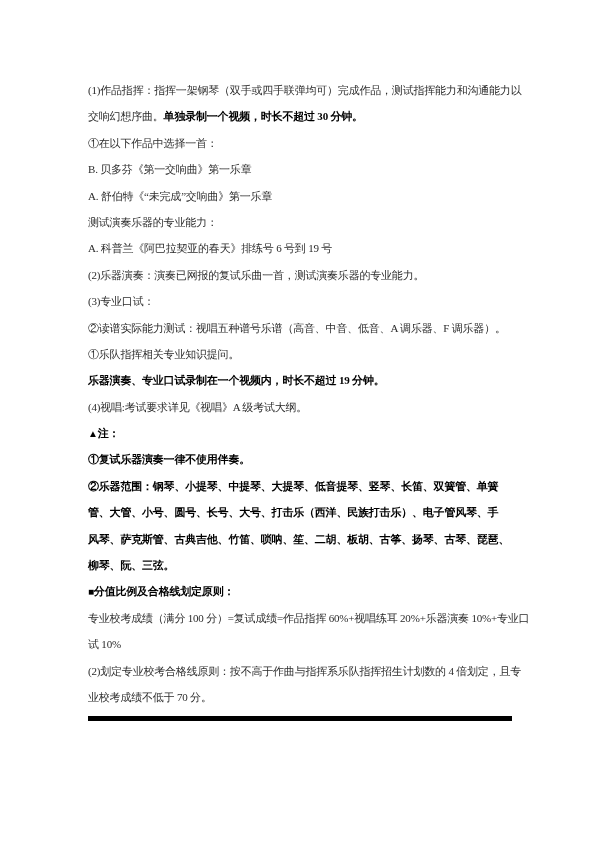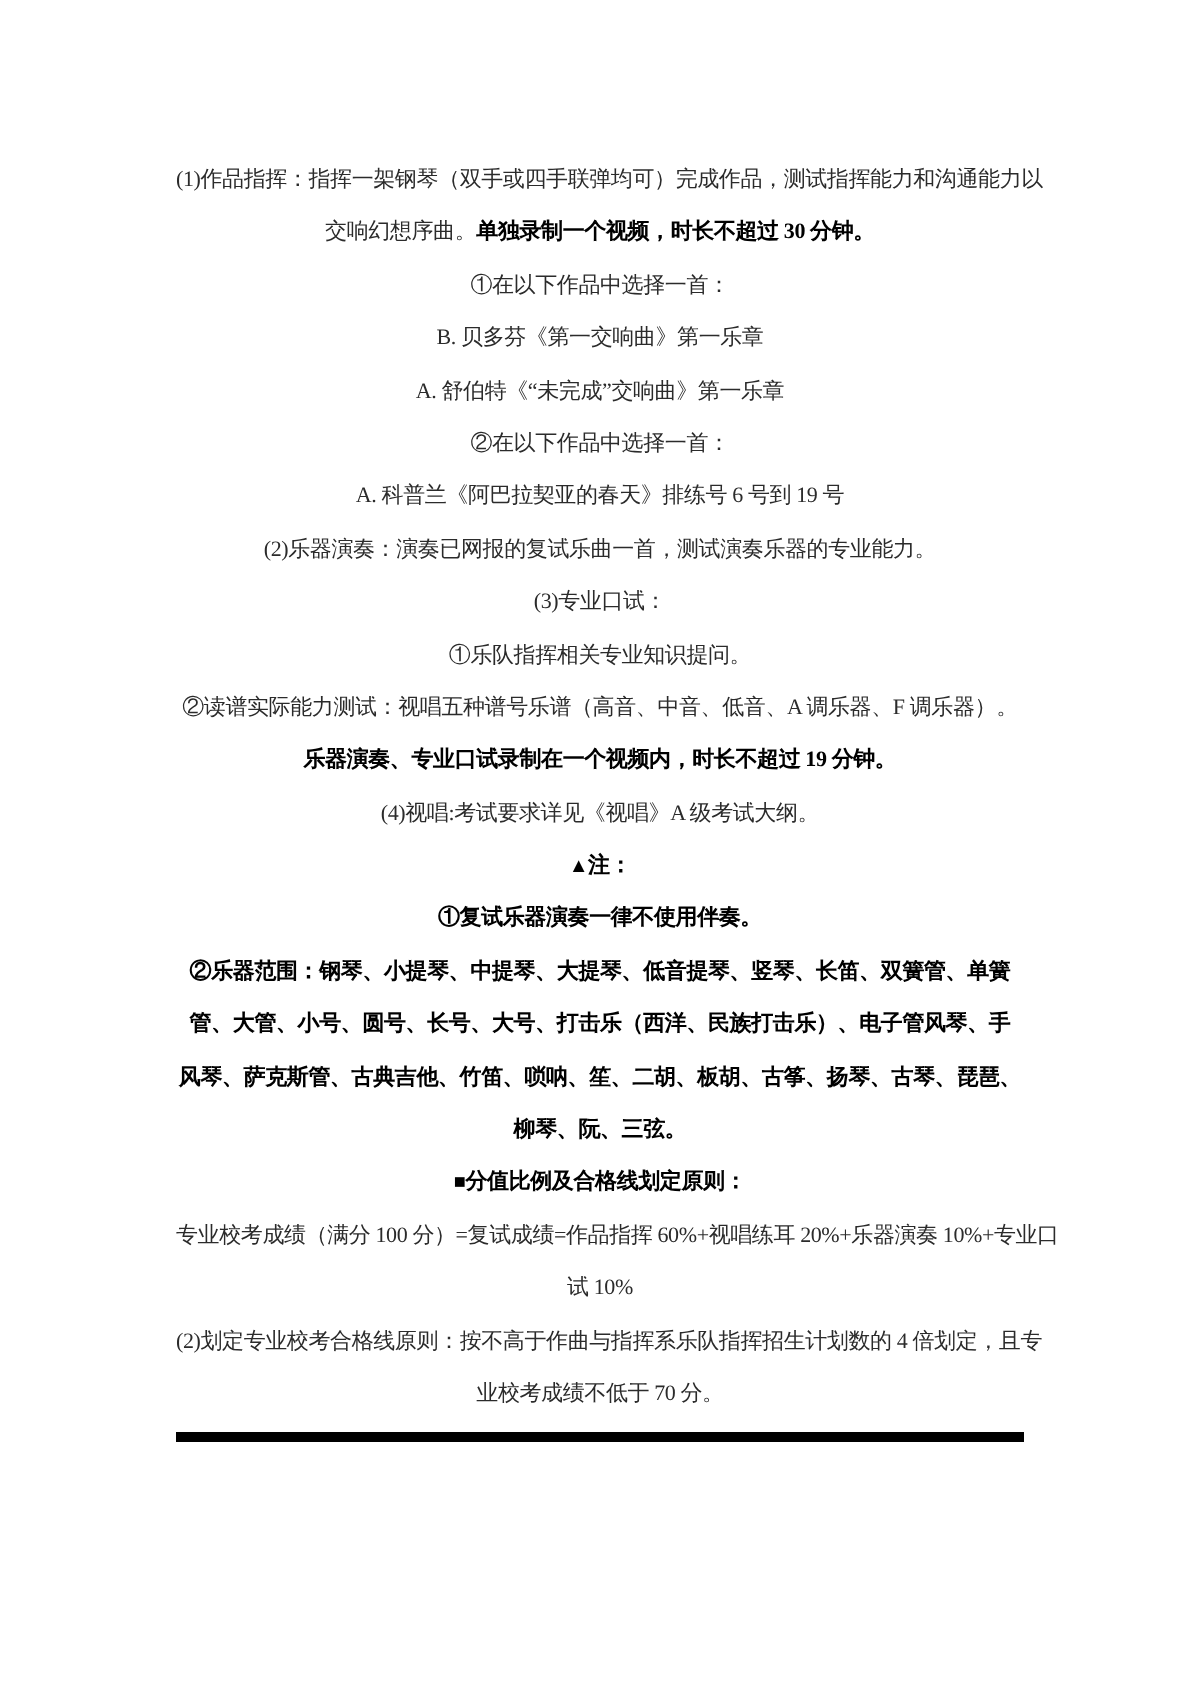--- a/index.html
+++ b/index.html
@@ -21,21 +21,21 @@
     left: 88px;
     top: 77px;
     width: 424px;
   }
   .line {
     height: 26.4px;
     line-height: 26.4px;
     font-size: 11px;
     letter-spacing: -0.2px;
     white-space: nowrap;
-    text-align: center;
+    text-align: left;
   }
   .b {
     font-weight: 700;
     color: #000000;
   }
   .marker {
     font-size: 10px;
   }
   .divider {
     margin-top: 6px;
@@ -48,26 +48,26 @@
 <body>
 
 <div class="page">
   <div class="content">
 
     <div class="line"><span>(1)作品指挥：指挥一架钢琴（双手或四手联弹均可）完成作品，测试指挥能力和沟通能力以</span></div>
     <div class="line"><span>交响幻想序曲。</span><span class="b">单独录制一个视频，时长不超过 30 分钟。</span></div>
     <div class="line"><span>①在以下作品中选择一首：</span></div>
     <div class="line"><span>B. 贝多芬《第一交响曲》第一乐章</span></div>
     <div class="line"><span>A. 舒伯特《“未完成”交响曲》第一乐章</span></div>
-    <div class="line"><span>②在以下作品中选择一首：</span></div>
+    <div class="line"><span>测试演奏乐器的专业能力：</span></div>
     <div class="line"><span>A. 科普兰《阿巴拉契亚的春天》排练号 6 号到 19 号</span></div>
     <div class="line"><span>(2)乐器演奏：演奏已网报的复试乐曲一首，测试演奏乐器的专业能力。</span></div>
     <div class="line"><span>(3)专业口试：</span></div>
+    <div class="line"><span>②读谱实际能力测试：视唱五种谱号乐谱（高音、中音、低音、A 调乐器、F 调乐器）。</span></div>
     <div class="line"><span>①乐队指挥相关专业知识提问。</span></div>
-    <div class="line"><span>②读谱实际能力测试：视唱五种谱号乐谱（高音、中音、低音、A 调乐器、F 调乐器）。</span></div>
     <div class="line"><span class="b">乐器演奏、专业口试录制在一个视频内，时长不超过 19 分钟。</span></div>
     <div class="line"><span>(4)视唱:考试要求详见《视唱》A 级考试大纲。</span></div>
     <div class="line"><span class="b marker">▲</span><span class="b">注：</span></div>
     <div class="line"><span class="b">①复试乐器演奏一律不使用伴奏。</span></div>
     <div class="line"><span class="b">②乐器范围：钢琴、小提琴、中提琴、大提琴、低音提琴、竖琴、长笛、双簧管、单簧</span></div>
     <div class="line"><span class="b">管、大管、小号、圆号、长号、大号、打击乐（西洋、民族打击乐）、电子管风琴、手</span></div>
     <div class="line"><span class="b">风琴、萨克斯管、古典吉他、竹笛、唢呐、笙、二胡、板胡、古筝、扬琴、古琴、琵琶、</span></div>
     <div class="line"><span class="b">柳琴、阮、三弦。</span></div>
     <div class="line"><span class="b marker">■</span><span class="b">分值比例及合格线划定原则：</span></div>
     <div class="line"><span>专业校考成绩（满分 100 分）=复试成绩=作品指挥 60%+视唱练耳 20%+乐器演奏 10%+专业口</span></div>

